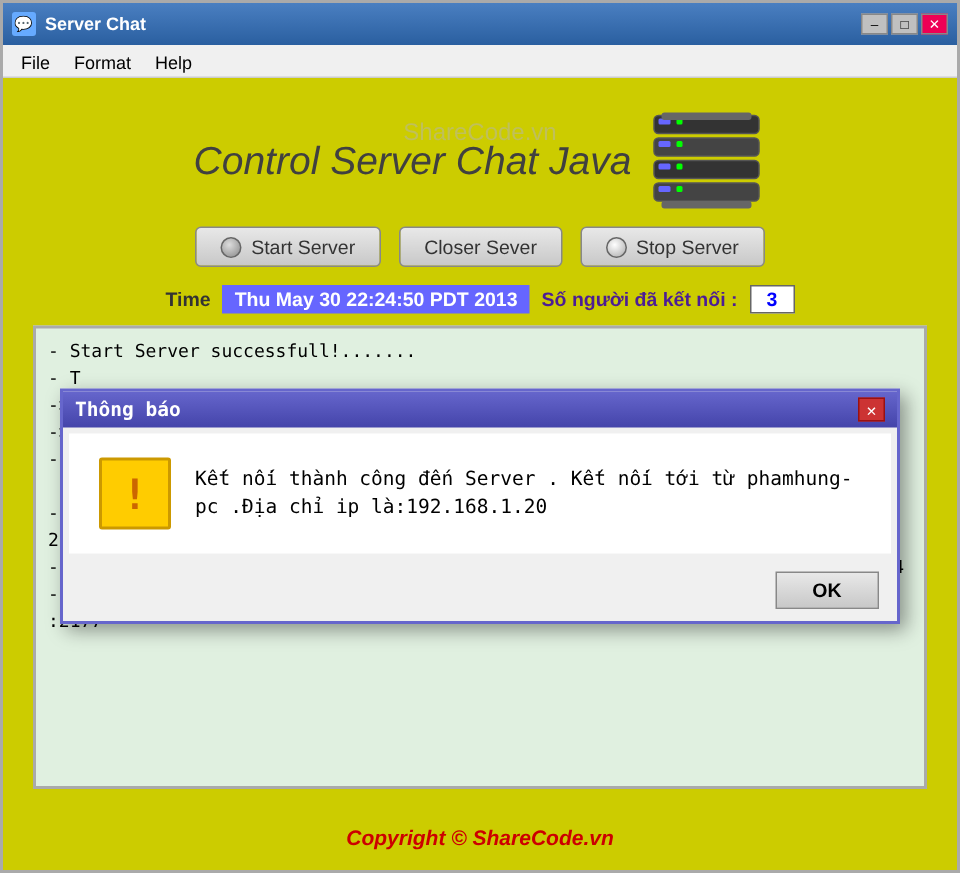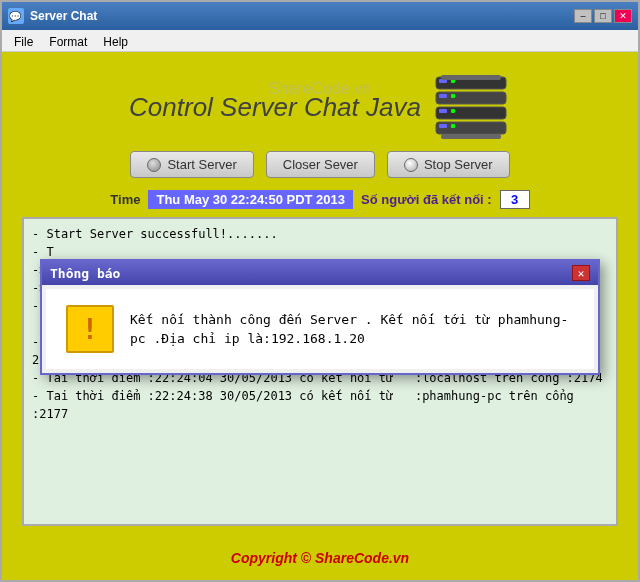--- a/index.html
+++ b/index.html
@@ -340,19 +340,22 @@
           <div class="dialog-title-bar">
             <span>Thông báo</span>
             <div class="dialog-close-btn">✕</div>
           </div>
           <div class="dialog-body">
             <div class="dialog-icon">
               <span>!</span>
             </div>
             <div class="dialog-message">Kết nối thành công đến Server . Kết nối tới từ  phamhung-pc .Địa  chỉ ip là:192.168.1.20</div>
           </div>
+          <div class="dialog-footer">
+            <button class="ok-btn">OK</button>
+          </div>
         </div>
       </div>
     </div>
 
     <div class="copyright">Copyright © ShareCode.vn</div>
   </div>
 </div>
 
 </body></html>

